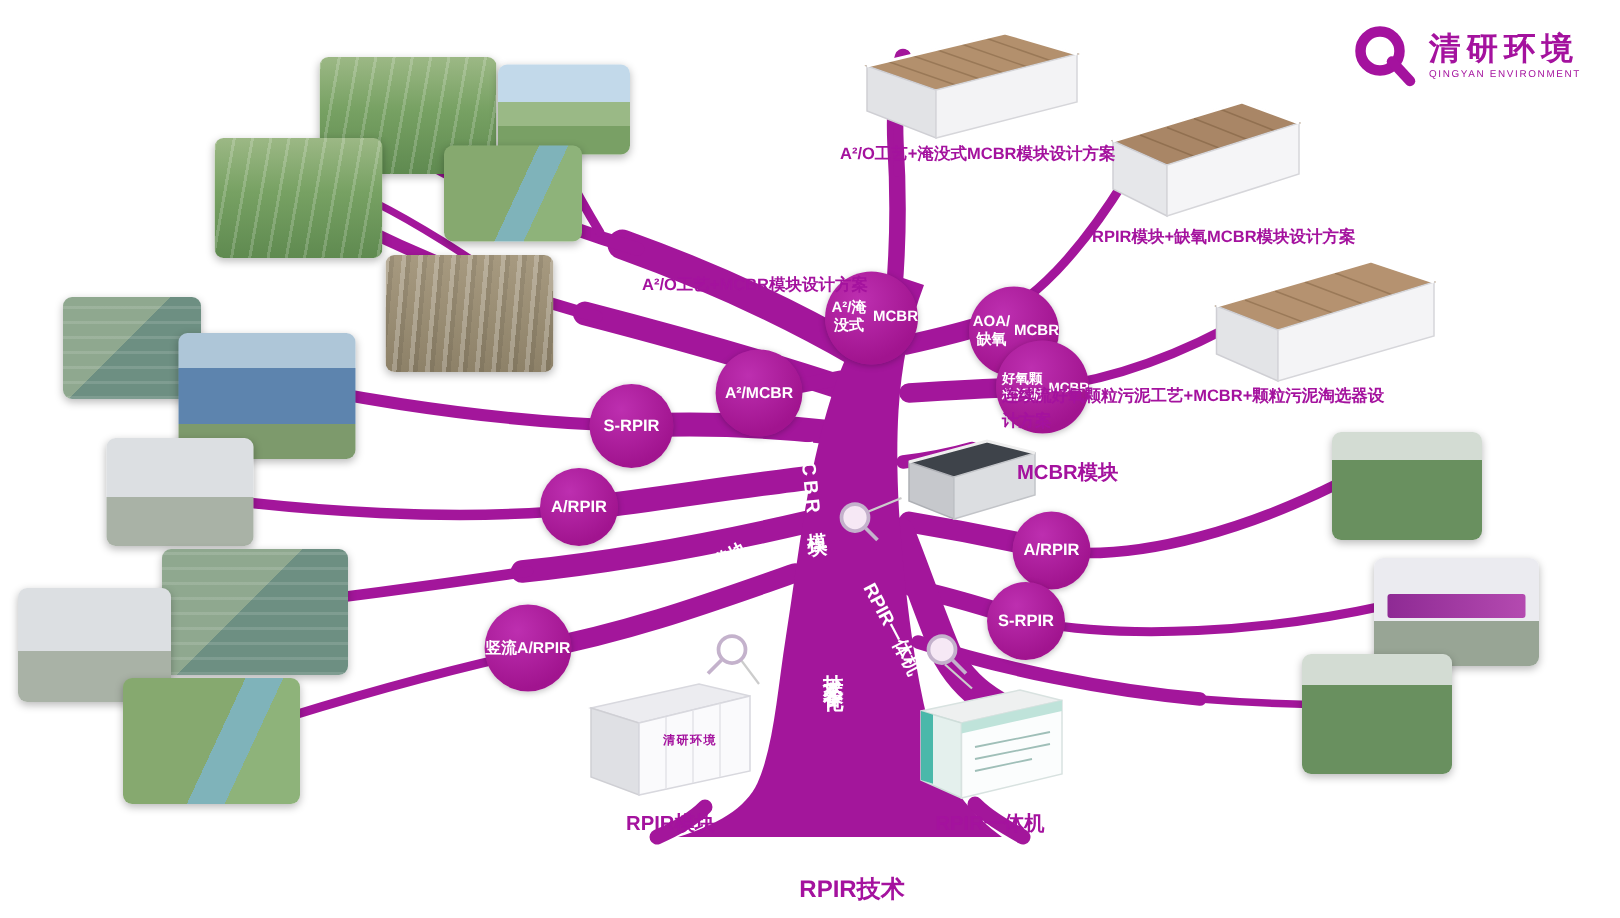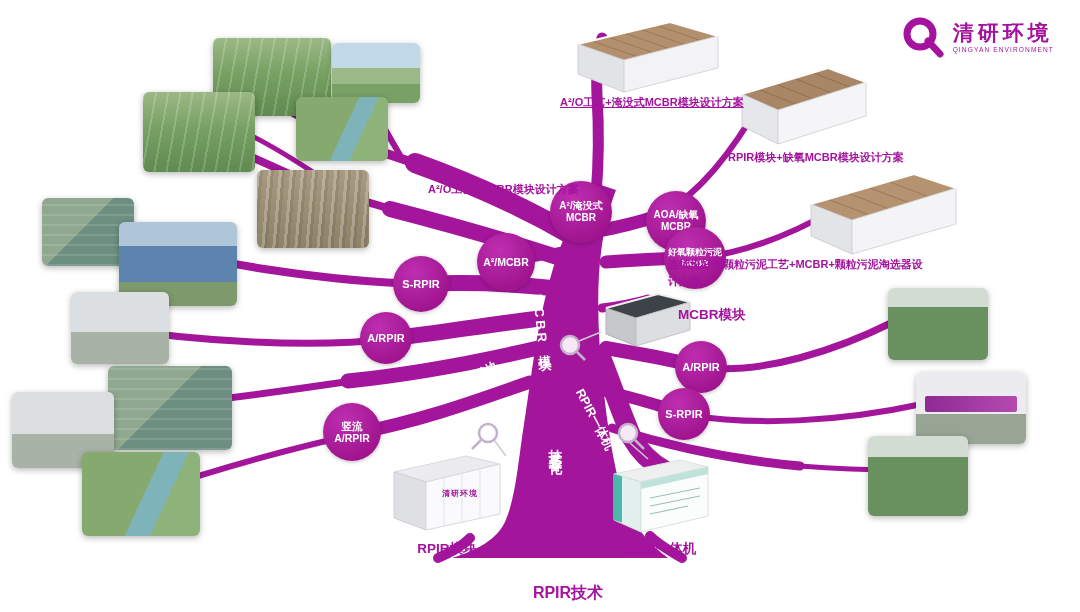--- a/index.html
+++ b/index.html
@@ -16,21 +16,21 @@
   .p-ponds{background:repeating-linear-gradient(0deg, rgba(255,255,255,.12) 0 2px, rgba(0,0,0,0) 2px 10px),
      linear-gradient(135deg,#8fa88f 0 45%,#6d8f82 45% 100%);}
   .p-blueroof{background:linear-gradient(180deg,#aec6d8 0 28%,#5d84ae 28% 72%,#7d9a6c 72% 100%);}
   .p-white{background:linear-gradient(180deg,#dcdfe2 0 55%,#a9b2a6 55% 100%);}
   .p-trees{background:linear-gradient(180deg,#d3dcd3 0 26%,#69905f 26% 100%);}
   .p-banner{background:linear-gradient(180deg,#ebebf0 0 58%,#98a595 58% 100%);}
   .p-banner .band{position:absolute;left:8%;top:34%;width:84%;height:22%;
      background:linear-gradient(90deg,#8e2a94,#b44ab0);border-radius:2px;}
   .product{position:absolute;z-index:2;}
   .node{position:absolute;border-radius:50%;z-index:4;color:#fff;font-weight:bold;
-        display:flex;flex-direction:column;align-items:center;justify-content:center;
+        display:flex;flex-direction:row;align-items:center;justify-content:center;
         text-align:center;line-height:1.18;box-shadow:0 1px 4px rgba(0,0,0,.25);
         background:radial-gradient(circle at 38% 30%, #bd2fb0 0%, #a1148f 72%);}
   .node span{display:block;}
   .design-label{position:absolute;z-index:4;color:#A4129E;font-weight:bold;font-size:11px;white-space:nowrap;}
   .design-label.wrap{white-space:normal;text-align:left;}
   .trunk-label{position:absolute;z-index:4;color:#ffffff;font-weight:bold;white-space:nowrap;}
   .vert{writing-mode:vertical-rl;letter-spacing:3px;}
   .product-label{position:absolute;z-index:4;color:#A4129E;font-weight:bold;text-align:center;}
   .root-title{position:absolute;z-index:4;color:#A4129E;font-weight:bold;text-align:center;}
   .logo{position:absolute;right:26px;top:14px;z-index:5;display:flex;align-items:center;gap:8px;}
@@ -208,21 +208,21 @@
     <span>好氧颗粒污泥</span>
     <span>MCBR</span>
   </div>
   <div class="node" style="left:675px;top:341px;width:52px;height:52px;font-size:11px;">
     <span>A/RPIR</span>
   </div>
   <div class="node" style="left:658px;top:388px;width:52px;height:52px;font-size:11px;">
     <span>S-RPIR</span>
   </div>
 
-  <div class="design-label" style="left:560px;top:95px;text-decoration:underline;">A²/O工艺+淹没式MCBR模块设计方案</div>
+  <div class="design-label" style="left:560px;top:95px;">A²/O工艺+淹没式MCBR模块设计方案</div>
   <div class="design-label" style="left:728px;top:150px;">RPIR模块+缺氧MCBR模块设计方案</div>
   <div class="design-label" style="left:428px;top:182px;">A²/O工艺+MCBR模块设计方案</div>
   <div class="design-label wrap" style="left:668px;top:256px;width:260px;line-height:1.5;">连续流好氧颗粒污泥工艺+MCBR+颗粒污泥淘选器设计方案</div>
 
   <div class="trunk-label vert" style="left:531px;top:294px;font-size:13px;transform:rotate(-6deg);">MCBR模块</div>
   <div class="trunk-label" style="left:446px;top:370px;font-size:12.5px;transform:rotate(-28deg);">RPIR模块</div>
   <div class="trunk-label" style="left:586px;top:386px;font-size:12.5px;transform:rotate(62deg);transform-origin:left top;">RPIR一体机</div>
   <div class="trunk-label vert" style="left:546px;top:438px;font-size:13.5px;">技术装备化</div>
 
   <div class="product-label" style="left:678px;top:306px;font-size:13.5px;">MCBR模块</div>

